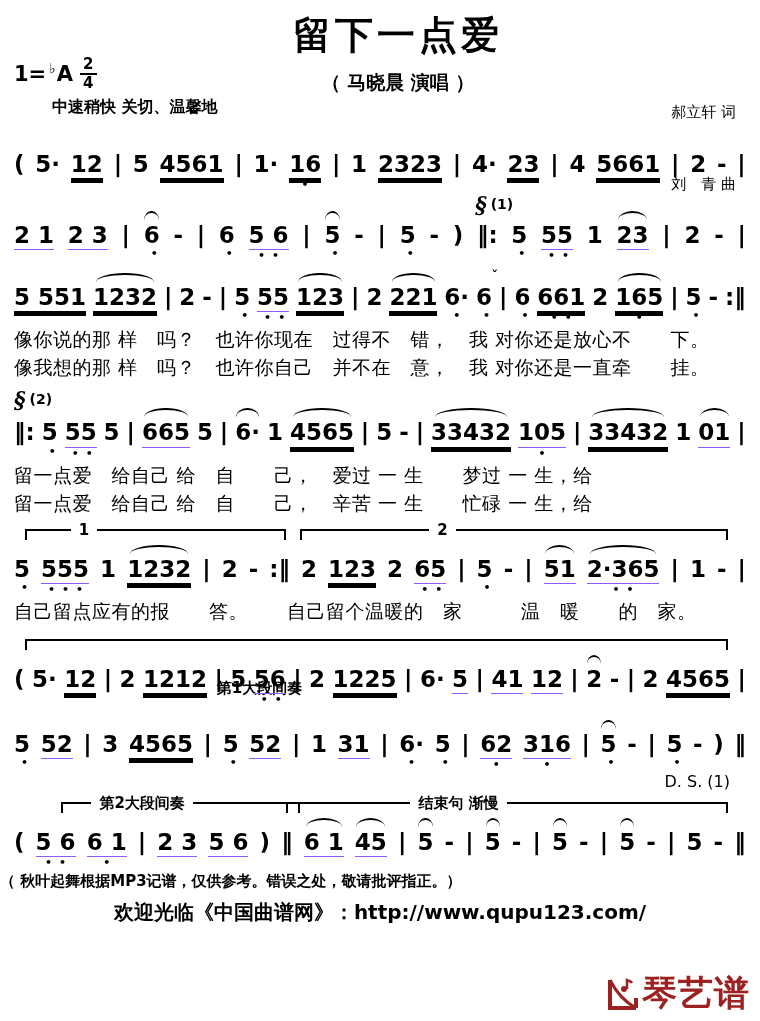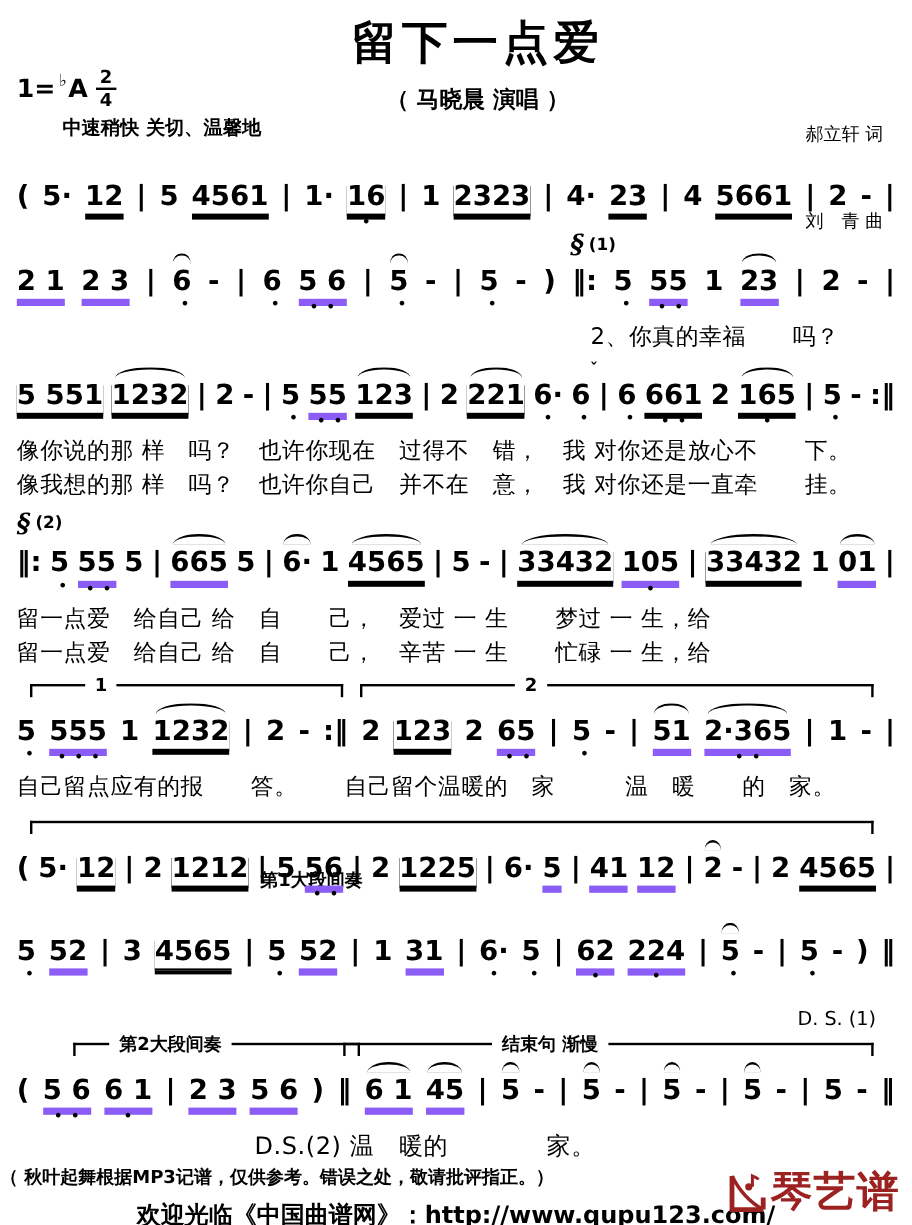--- a/index.html
+++ b/index.html
@@ -20,39 +20,39 @@
   .frac .den { border-top:2px solid #000; padding:0 3px; }
   .tempo { position:absolute; left:14px; top:97px; font-size:16px; font-weight:700;margin-left:38px; }
   .credits { position:absolute; right:24px; top:52px; font-size:15px; line-height:1.6; white-space:pre; }
 
   
   .score { padding:0 14px; }
   .sys { position:relative; }
   .tokrow { display:flex; justify-content:space-between; align-items:baseline; position:relative;
             font-weight:700; font-size:23px; line-height:1.05; padding-top:14px; padding-bottom:11px; }
   .tok { position:relative; white-space:pre; }
-  .tok.u1 { border-bottom:6px solid #8b5cf6; padding-bottom:2px; }
+  .tok.u1 { border-bottom:1px solid #8b5cf6; padding-bottom:2px; }
   .tok.u2 { border-bottom:2px solid #000; padding-bottom:2px; box-shadow:0 3px 0 #000; }
   .tie { position:absolute; left:5%; right:5%; top:-12px; height:9px;
          border-top:2px solid #000; border-radius:50% 50% 0 0 / 100% 100% 0 0; }
   .odots { position:absolute; left:0; right:0; top:calc(100% + 4px); text-align:center;
            font-size:11px; line-height:5px; letter-spacing:7px; padding-left:7px; }
   .breath { position:absolute; top:-16px; right:-6px; font-size:13px; }
   .segno { position:absolute; top:0; display:flex; gap:4px; align-items:flex-start; font-weight:700; }
   .segsym { font-size:22px; line-height:1; font-family:"DejaVu Serif",serif; font-style:italic; }
   .seglab { font-size:14px; padding-top:4px; }
   .brackets { position:relative; height:15px; margin:0 4px; }
   .bracket { position:absolute; top:3px; height:11px;
              border-top:2px solid #000; border-left:2px solid #000; border-right:2px solid #000; }
   .blabel { position:absolute; top:-10px; left:12%; background:#fff; padding:0 8px;
             font-size:15px; font-weight:700; white-space:nowrap; line-height:19px; }
   .lyr { font-size:19px; line-height:26px; margin-top:2px; white-space:pre; letter-spacing:0.5px; }
   .lyr-right { padding-left:478px; }
   .lyr-ds { padding-left:198px; font-size:20px; }
-  .tail { text-align:right; padding-right:16px; font-size:16px; margin-top:15px; white-space:pre; }
+  .tail { text-align:right; padding-right:16px; font-size:16px; margin-top:1px; white-space:pre; }
 
   
   .footer-note { text-align:left; font-size:15px; font-weight:700; margin-top:4px; }
   .footer-site { text-align:center; font-size:20px; font-weight:700; margin-top:8px; }
   .logo { position:absolute; right:10px; bottom:4px; display:flex; align-items:center; gap:3px; color:#9c2121; }
   .logo-text { font-size:35px; font-weight:800; letter-spacing:1px; }
   .logo-icon { position:relative; width:34px; height:34px; }
   .logo-icon svg { display:block; }
 </style>
 </head>
@@ -130,21 +130,20 @@
           <span class="tok"><span class="txt">‖:</span></span>
           <span class="tok"><span class="txt">5</span><span class="odots">•</span></span>
           <span class="tok u1"><span class="txt">55</span><span class="odots">••</span></span>
           <span class="tok"><span class="txt">1</span></span>
           <span class="tok u1"><span class="txt">23</span><span class="tie"></span></span>
           <span class="tok"><span class="txt">|</span></span>
           <span class="tok"><span class="txt">2</span></span>
           <span class="tok"><span class="txt">-</span></span>
           <span class="tok"><span class="txt">|</span></span>
         </div>
-        <div class="lyr lyr-right">2、你真的幸福　　吗？</div>
       </div>
       <div class="sys" style="margin-top: 8px;">
         <div class="tokrow" style="padding-top: 16px;">
           <span class="tok u2"><span class="txt">5 551</span></span>
           <span class="tok u2"><span class="txt">1232</span><span class="tie"></span></span>
           <span class="tok"><span class="txt">|</span></span>
           <span class="tok"><span class="txt">2</span></span>
           <span class="tok"><span class="txt">-</span></span>
           <span class="tok"><span class="txt">|</span></span>
           <span class="tok"><span class="txt">5</span><span class="odots">•</span></span>
@@ -280,21 +279,21 @@
           <span class="tok"><span class="txt">5</span><span class="odots">•</span></span>
           <span class="tok u1"><span class="txt">52</span></span>
           <span class="tok"><span class="txt">|</span></span>
           <span class="tok"><span class="txt">1</span></span>
           <span class="tok u1"><span class="txt">31</span></span>
           <span class="tok"><span class="txt">|</span></span>
           <span class="tok"><span class="txt">6·</span><span class="odots">•</span></span>
           <span class="tok"><span class="txt">5</span><span class="odots">•</span></span>
           <span class="tok"><span class="txt">|</span></span>
           <span class="tok u1"><span class="txt">62</span><span class="odots">•</span></span>
-          <span class="tok u1"><span class="txt">224</span><span class="odots">•</span></span>
+          <span class="tok u1"><span class="txt">316</span><span class="odots">•</span></span>
           <span class="tok"><span class="txt">|</span></span>
           <span class="tok"><span class="txt">5</span><span class="tie"></span><span class="odots">•</span></span>
           <span class="tok"><span class="txt">-</span></span>
           <span class="tok"><span class="txt">|</span></span>
           <span class="tok"><span class="txt">5</span><span class="odots">•</span></span>
           <span class="tok"><span class="txt">-</span></span>
           <span class="tok"><span class="txt">)</span></span>
           <span class="tok"><span class="txt">‖</span></span>
         </div>
         <div class="tail">D. S. (1)</div>
@@ -329,21 +328,20 @@
           <span class="tok"><span class="txt">5</span><span class="tie"></span></span>
           <span class="tok"><span class="txt">-</span></span>
           <span class="tok"><span class="txt">|</span></span>
           <span class="tok"><span class="txt">5</span><span class="tie"></span></span>
           <span class="tok"><span class="txt">-</span></span>
           <span class="tok"><span class="txt">|</span></span>
           <span class="tok"><span class="txt">5</span></span>
           <span class="tok"><span class="txt">-</span></span>
           <span class="tok"><span class="txt">‖</span></span>
         </div>
-        <div class="lyr lyr-ds">D.S.(2) 温　暖的　　　　家。</div>
       </div>
     </div>
 
   <div class="footer-note">（ 秋叶起舞根据MP3记谱，仅供参考。错误之处，敬请批评指正。）</div>
   <div class="footer-site">欢迎光临《中国曲谱网》：http://www.qupu123.com/</div>
 
   <div class="logo" style="color: rgb(156, 33, 33);">
     <span class="logo-icon">
       <svg width="34" height="34" viewBox="0 0 34 34">
         <path d="M5 3 V31 H31" fill="none" stroke="#9c2121" stroke-width="4"></path>

